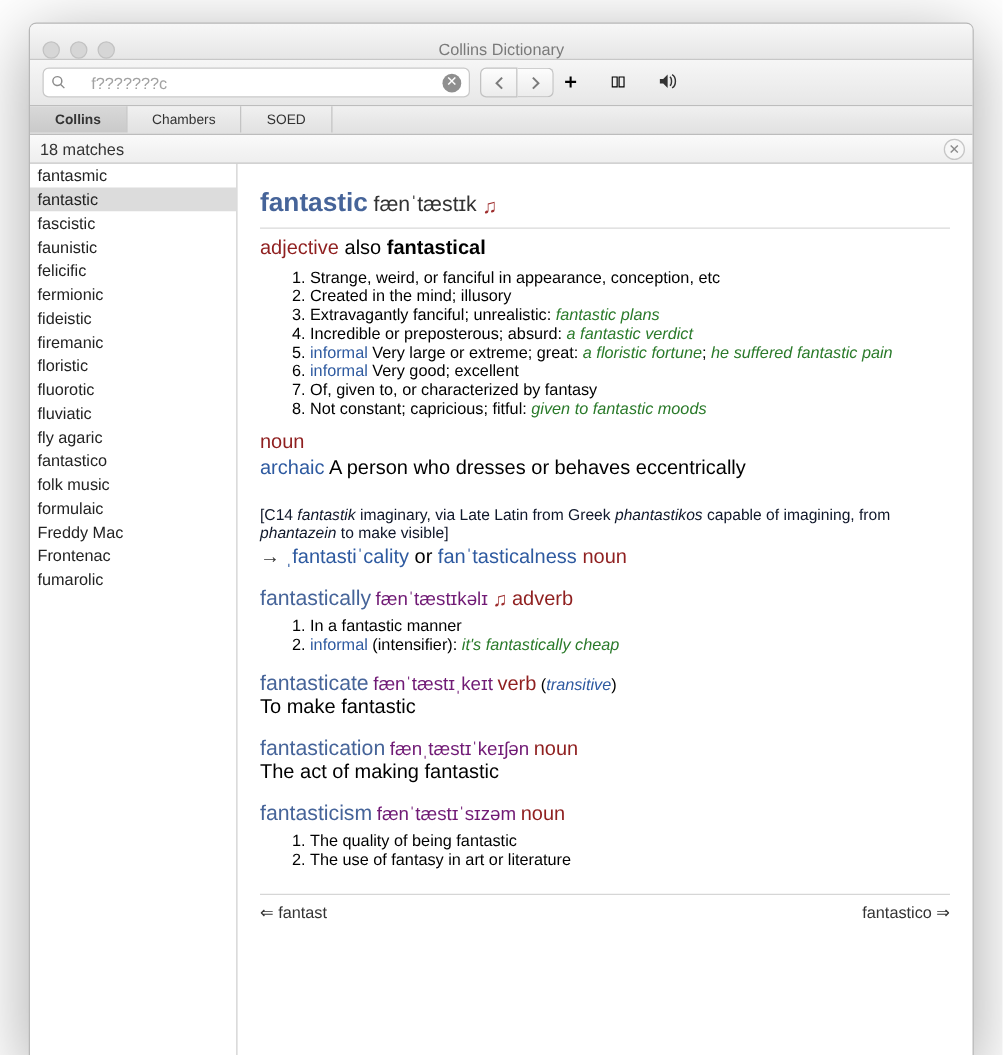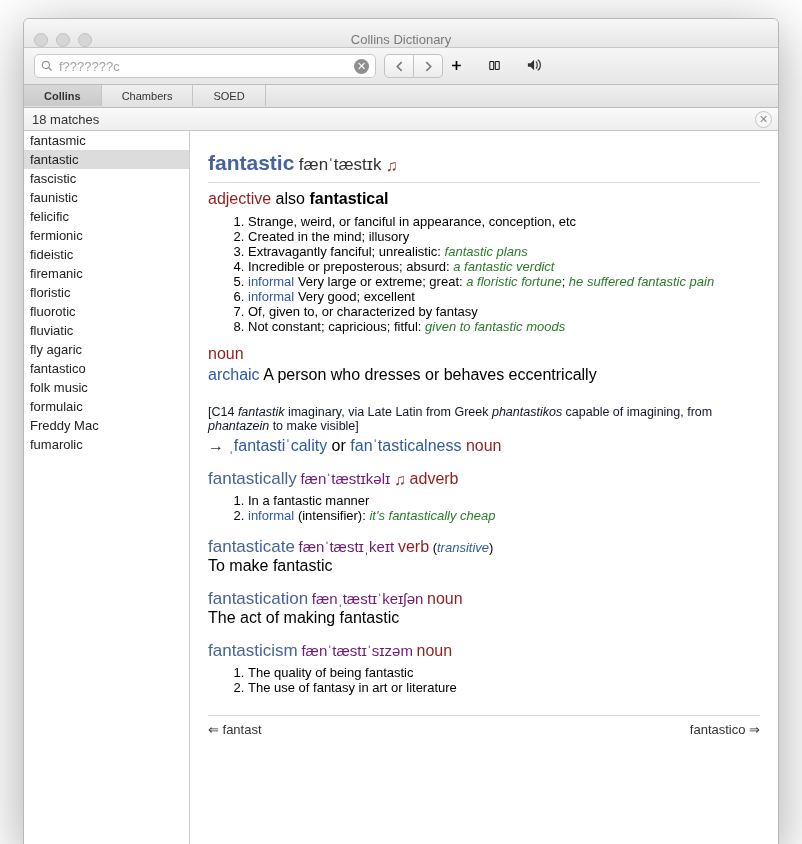--- a/index.html
+++ b/index.html
@@ -3,21 +3,21 @@
 <meta charset="utf-8">
 <style>
   html,body{margin:0;padding:0;background:transparent;font-family:"Helvetica Neue",Helvetica,Arial,sans-serif;font-size:13px;color:#000}
   .shadow{filter:drop-shadow(0 12px 28px rgba(0,0,0,.35))}
   .window{width:754px;margin:18px auto 0;background:#ececec;border:1px solid #b7b7b7;border-radius:6px;overflow:hidden}
   .titlebar{height:28px;background:linear-gradient(#f7f7f7,#e6e6e6);border-bottom:1px solid #c7c7c7;position:relative;display:flex;align-items:flex-end}
   .traffic{display:flex;gap:8px;padding-left:10px}
   .dot{width:12px;height:12px;border-radius:50%;background:#d6d6d6;border:1px solid #c2c2c2}
   .title{position:absolute;left:0;right:0;text-align:center;color:#7a7a7a;font-size:13px}
   .toolbar{height:36px;background:linear-gradient(#f6f6f6,#e7e7e7);border-bottom:1px solid #bdbdbd;display:flex;align-items:center;padding:0 10px;gap:8px}
-  .search-wrap{flex:0 0 328px;height:22px;background:#fff;border:1px solid #c9c9c9;border-radius:5px;display:flex;align-items:center;padding:0 6px;gap:4px}
+  .search-wrap{flex:0 0 328px;height:22px;background:#fff;border:1px solid #c9c9c9;border-radius:5px;display:flex;align-items:center;padding:0 6px;gap:18px}
   .search-wrap svg{width:12px;height:12px;fill:#8b8b8b}
   .search-wrap input{flex:1;border:0;outline:0;font-size:13px;color:#a2a2a2;background:transparent}
   .clear{width:15px;height:15px;border-radius:50%;background:#8f8f8f;color:#fff;display:flex;align-items:center;justify-content:center;font-size:11px;line-height:1;cursor:pointer}
   .seg{display:flex}
   .seg .btn{height:22px;display:flex;align-items:center;justify-content:center;background:linear-gradient(#fdfdfd,#ececec);border:1px solid #c2c2c2;color:#7b7b7b}
   .seg.nav .btn{width:28px}
   .seg.nav .btn:first-child{border-radius:5px 0 0 5px}
   .seg.nav .btn:last-child{border-left:0;border-radius:0 5px 5px 0}
   .btn.single{width:30px;border-radius:5px}
   .btn.sound{width:40px;border-radius:5px;color:#333}
@@ -127,20 +127,21 @@
           <div class="sideitem">fideistic</div>
           <div class="sideitem">firemanic</div>
           <div class="sideitem">floristic</div>
           <div class="sideitem">fluorotic</div>
           <div class="sideitem">fluviatic</div>
           <div class="sideitem">fly agaric</div>
           <div class="sideitem">fantastico</div>
           <div class="sideitem">folk music</div>
           <div class="sideitem">formulaic</div>
           <div class="sideitem">Freddy Mac</div>
+          <div class="sideitem">Frontenac</div>
           <div class="sideitem">fumarolic</div>
         </div>
 
     <div class="content">
       <div class="entry">
         <span class="headword">fantastic</span>
         <span class="phon">fænˈtæstɪk</span>
         <span class="audio-icon">♫</span>
       </div>
       <hr class="hr">

